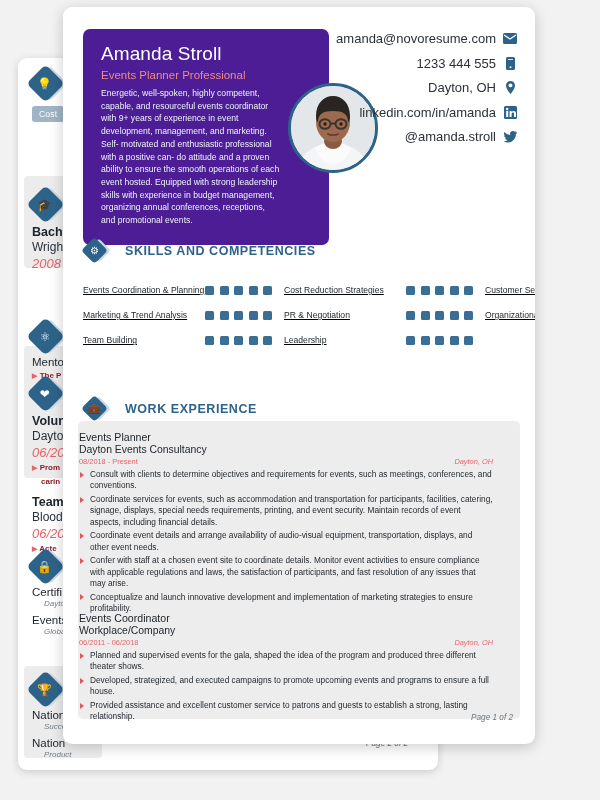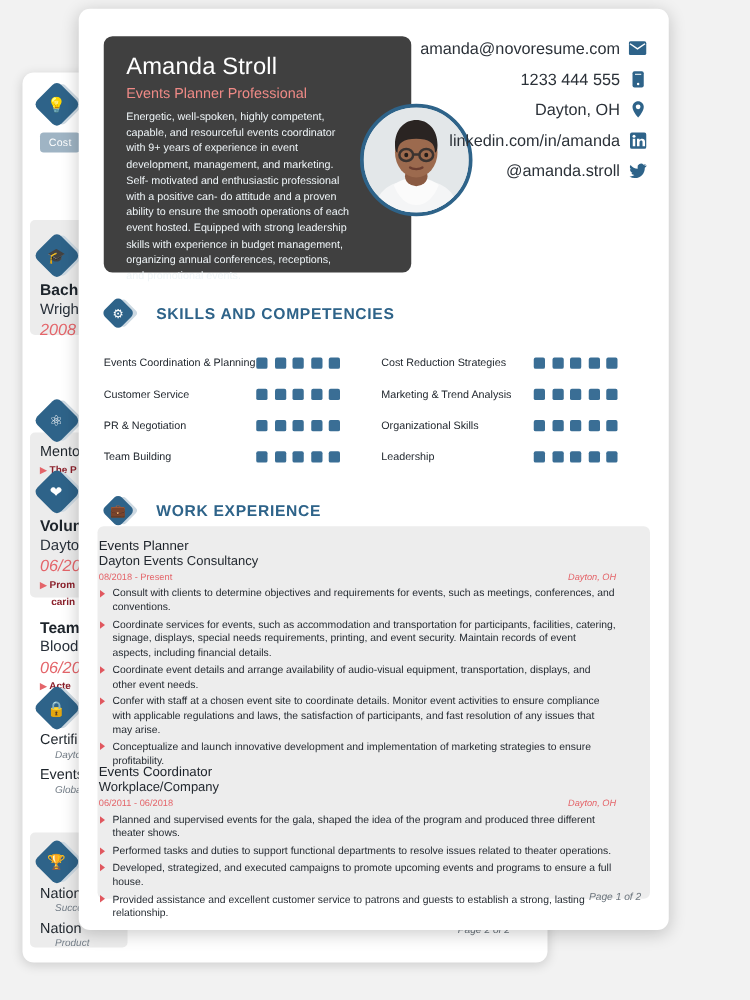--- a/index.html
+++ b/index.html
@@ -40,22 +40,22 @@
 
   
   .page-front{
     position:absolute;left:63px;top:7px;width:472px;height:737px;
     background:#ffffff;border-radius:9px;
     box-shadow:0 3px 14px rgba(0,0,0,.20);
     overflow:hidden;
   }
   
   .hdr{
-    position:absolute;left:20px;top:22px;width:246px;height:189px;
-    background:#404040;border-radius:7px;
+    position:absolute;left:20px;top:22px;width:246px;height:216px;
+    background:#4c1d95;border-radius:7px;
   }
   .hdr-name{
     position:absolute;left:18px;top:14px;right:10px;
     color:#ffffff;font-size:19px;font-weight:normal;letter-spacing:.1px;
   }
   .hdr-role{
     position:absolute;left:18px;top:40px;right:10px;
     color:#ef8a86;font-size:11.5px;
   }
   .hdr-sum{
@@ -98,22 +98,22 @@
   }
   .sec-title{
     position:absolute;left:42px;top:3px;
     color:#2e6389;font-size:12.5px;font-weight:bold;letter-spacing:.55px;
   }
 
   
   .skills{position:absolute;left:0;top:234px;width:472px;}
   .skill-grid{
     margin:11px 0 0 20px;width:432px;
-    display:grid;grid-template-columns:1fr 1fr;
-    column-gap:12px;row-gap:0;
+    display:grid;grid-template-columns:1fr 1fr 1fr;
+    column-gap:12px;row-gap:0;text-decoration:underline;
   }
   .skill{
     display:flex;align-items:center;height:25px;
   }
   .skill-name{
     font-size:8.6px;color:#22282f;width:122px;line-height:1.25;flex:0 0 auto;
   }
   .boxes{display:flex;gap:5.5px;}
   .bx{width:9px;height:9px;border-radius:1.5px;background:#3a6e95;}
 
@@ -428,21 +428,20 @@
 
     <div class="job" style="top:213px;">
       <div class="job-title">Events Coordinator</div>
       <div class="job-co">Workplace/Company</div>
       <div class="job-meta">
         <span class="job-date">06/2011 - 06/2018</span>
         <span class="job-loc">Dayton, OH</span>
       </div>
       <ul class="blist">
         <li>Planned and supervised events for the gala, shaped the idea of the program and produced three different theater shows.</li>
-        <li>Performed tasks and duties to support functional departments to resolve issues related to theater operations.</li>
         <li>Developed, strategized, and executed campaigns to promote upcoming events and programs to ensure a full house.</li>
         <li>Provided assistance and excellent customer service to patrons and guests to establish a strong, lasting relationship.</li>
       </ul>
     </div>
   </div>
 
   <div class="pagenum">Page 1 of 2</div>
 </div>
 
 </body></html>

